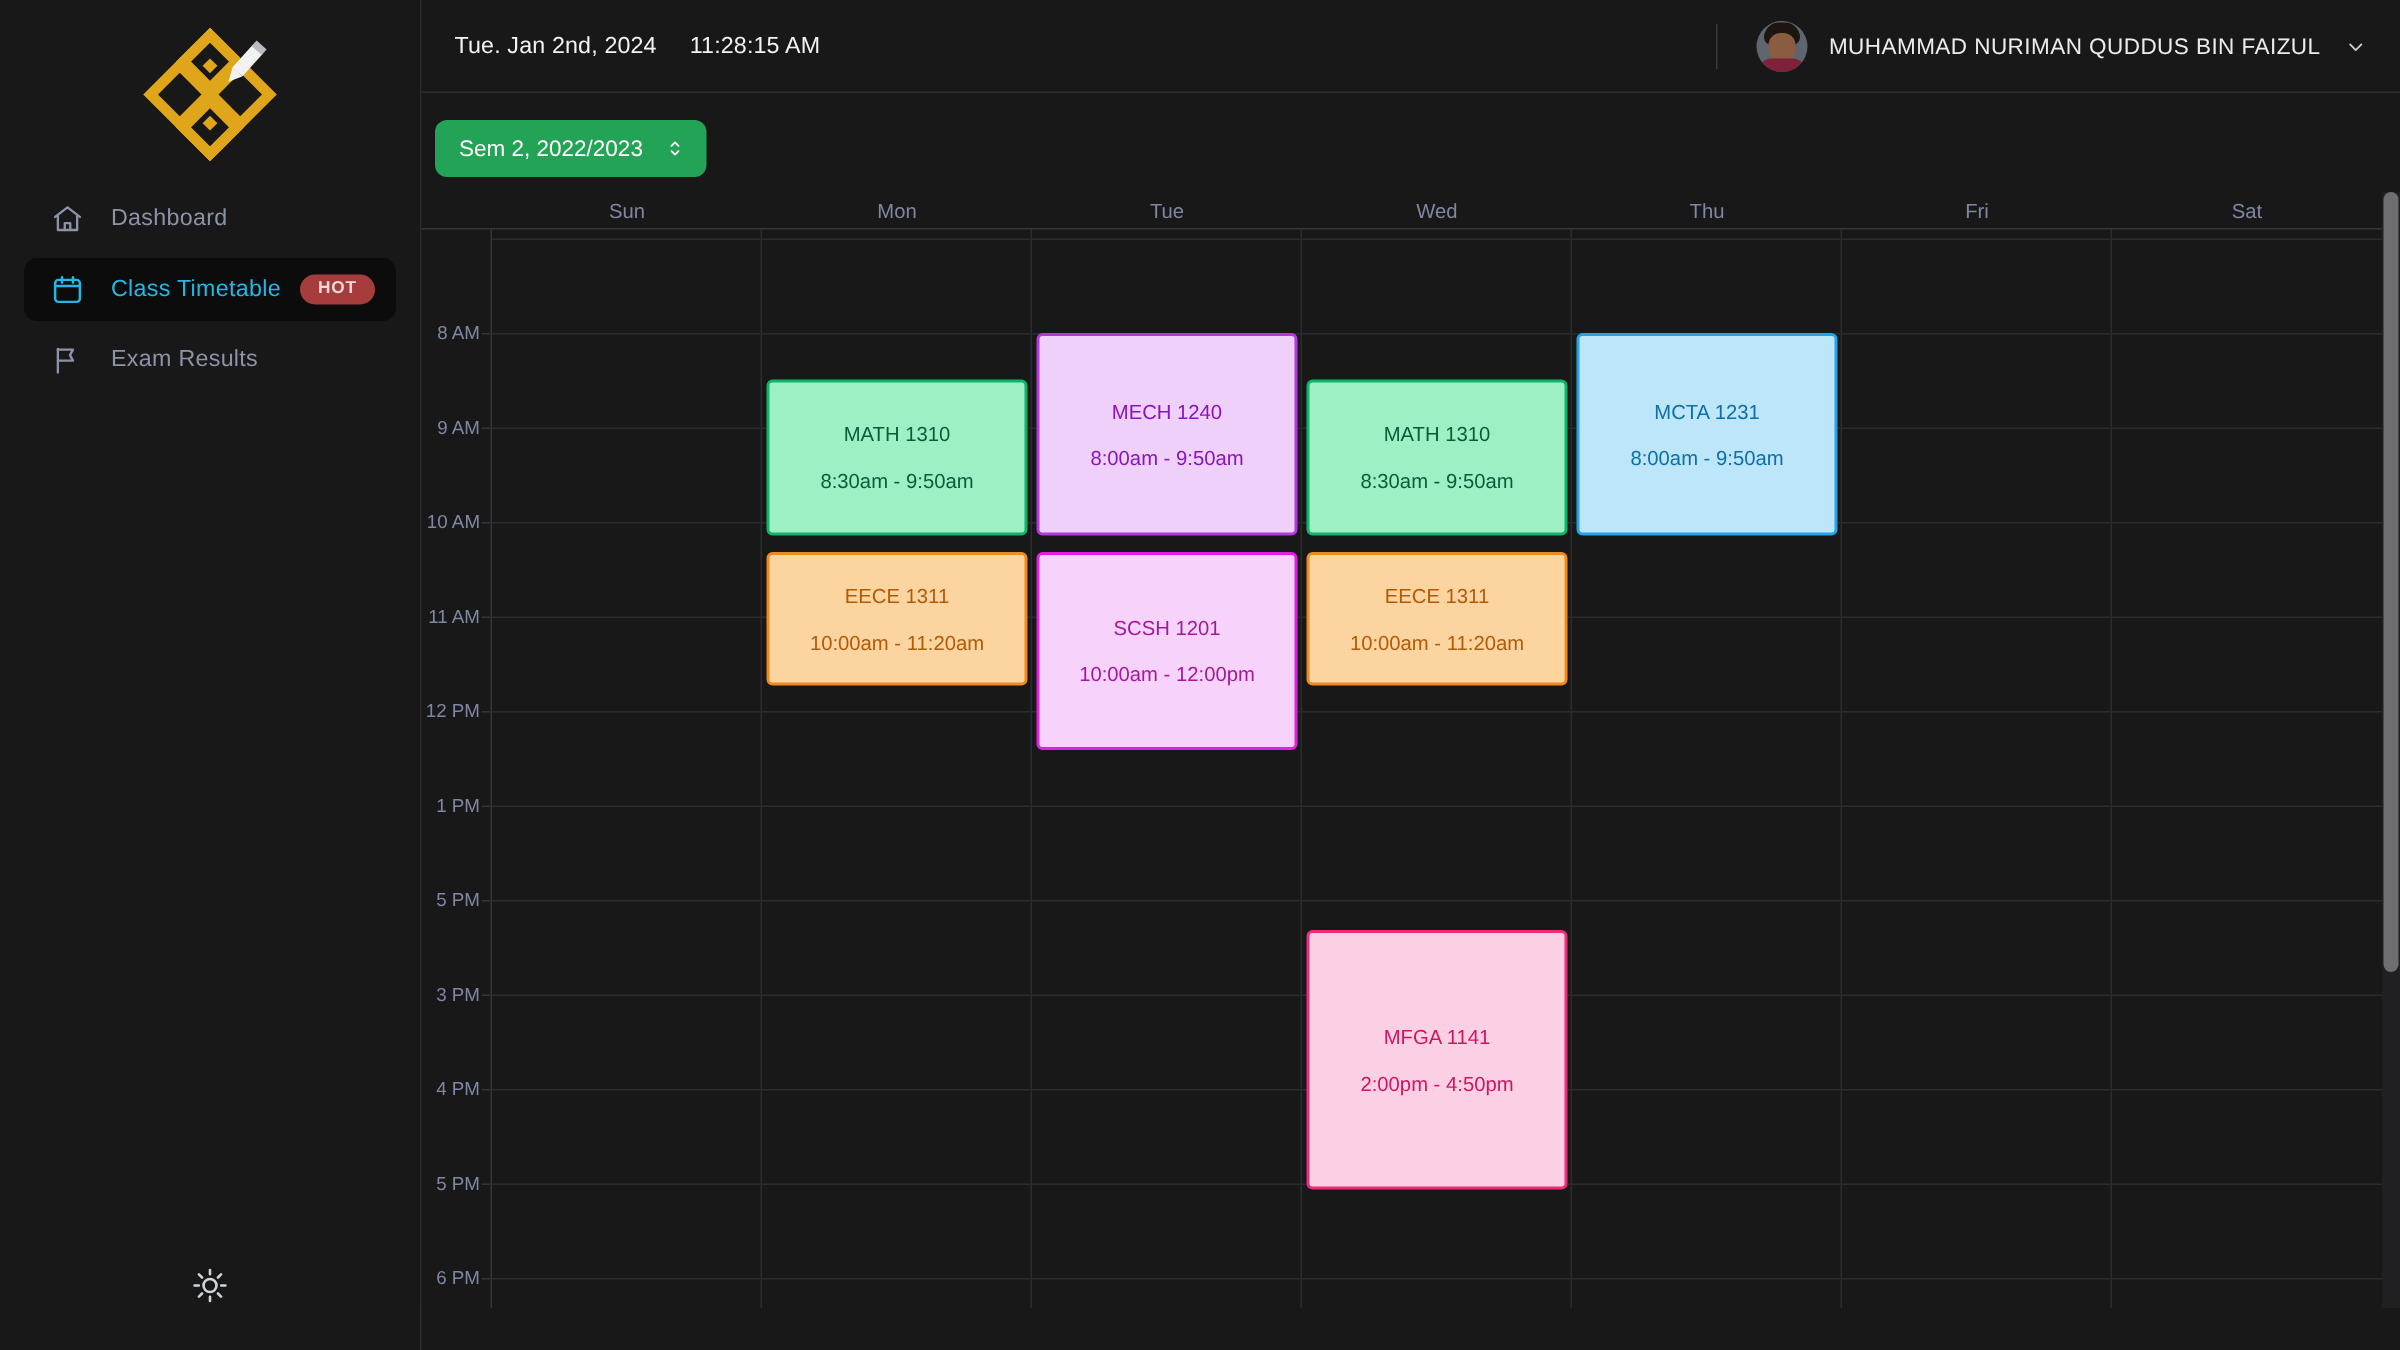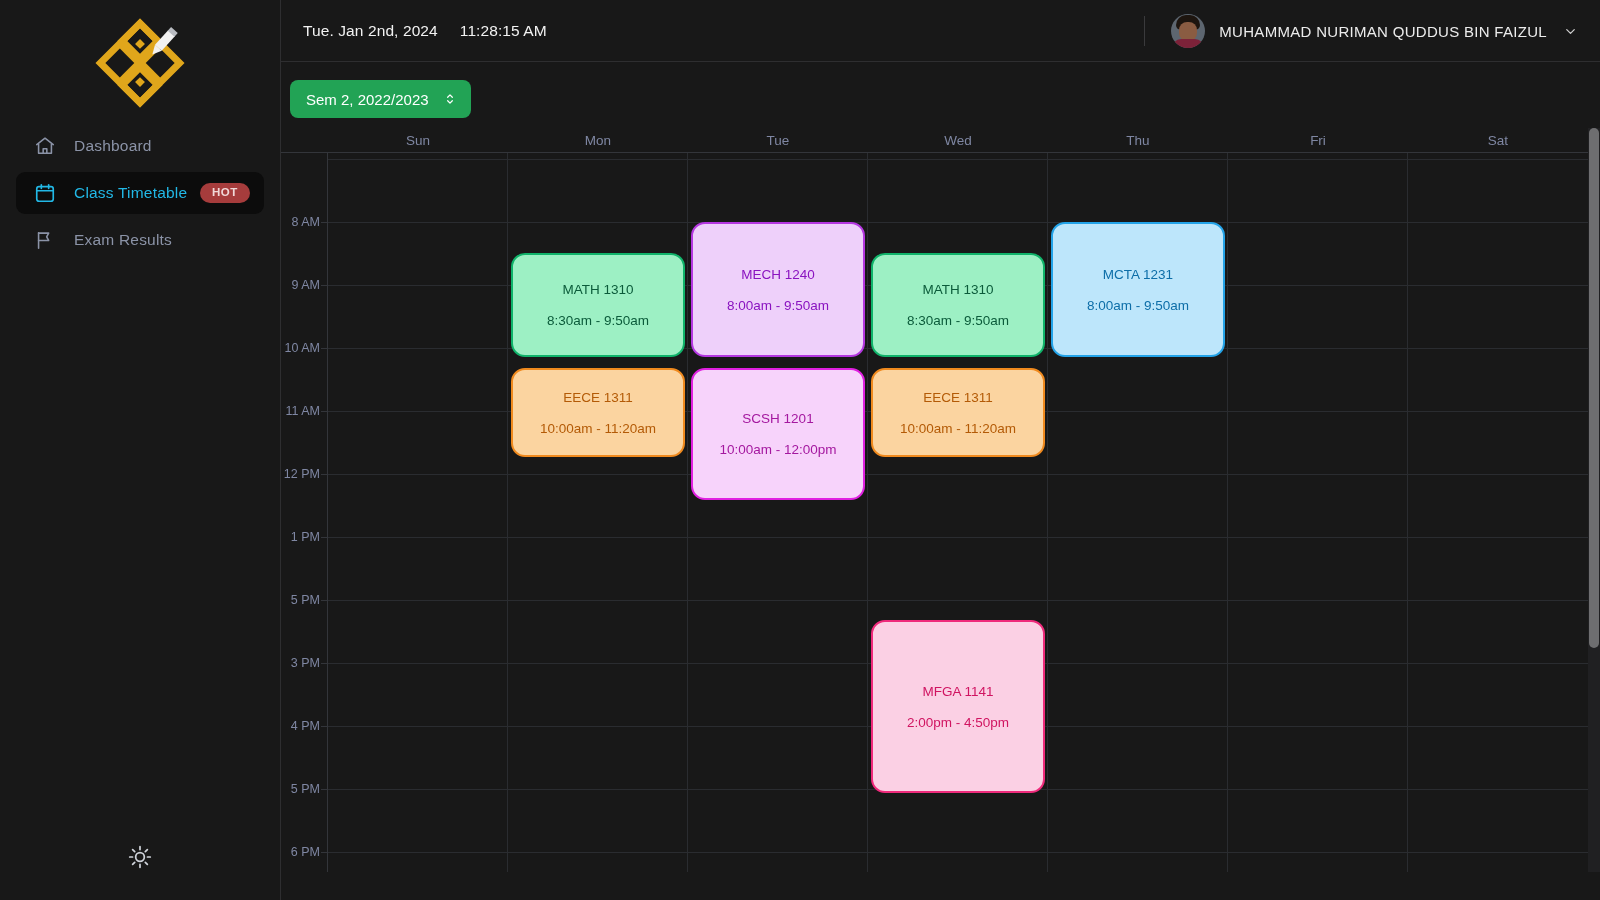--- a/index.html
+++ b/index.html
@@ -124,21 +124,21 @@
     transform: translateY(-50%);
     color: #7f87a3; font-size: 12.5px; white-space: nowrap;
   }
   .tick { position: absolute; right: 0; width: 6px; height: 1px; background: #33353a; }
 
   
   .events { position: absolute; inset: 0; display: grid; grid-template-columns: 47px repeat(7, 1fr); pointer-events: none; }
   .evcol { position: relative; pointer-events: none; }
   .event {
     position: absolute; left: 3px; right: 3px;
-    border-radius: 14px;
+    border-radius: 4px;
     border: 2px solid;
     display: flex; flex-direction: column;
     align-items: center; justify-content: center;
     gap: 16px;
     text-align: center;
     cursor: pointer;
     pointer-events: auto;
     overflow: hidden;
   }
   .ev-title { font-size: 13.5px; }

